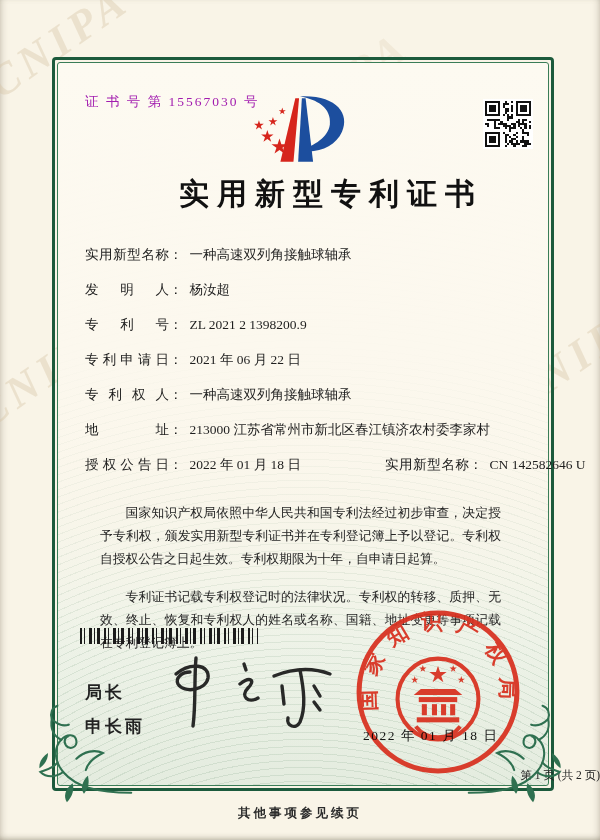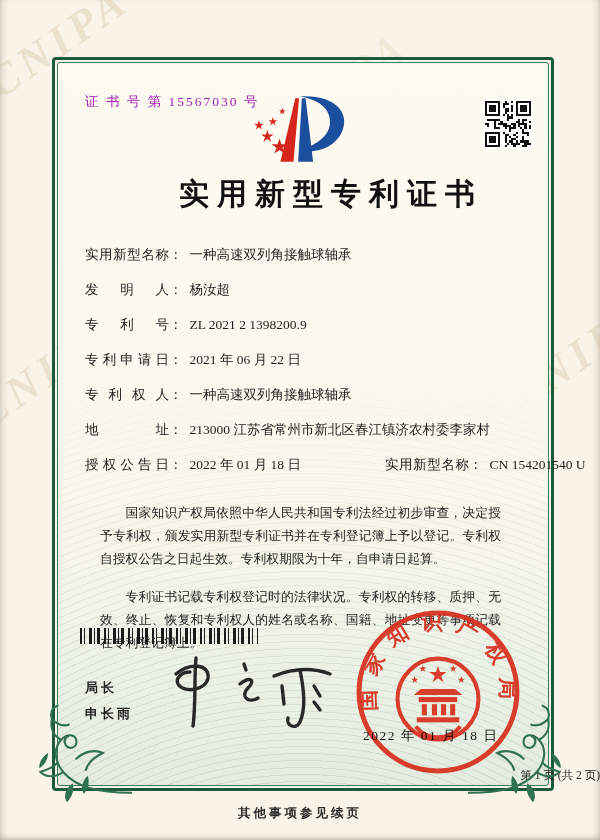--- a/index.html
+++ b/index.html
@@ -47,22 +47,22 @@
   
   .barcode{position:absolute;left:80px;top:628px;width:178px;height:16px;z-index:2;
     background:repeating-linear-gradient(90deg,
       #1b1b1b 0 2px, rgba(0,0,0,0) 2px 4px,
       #1b1b1b 4px 5px, rgba(0,0,0,0) 5px 9px,
       #1b1b1b 9px 12px, rgba(0,0,0,0) 12px 14px,
       #1b1b1b 14px 15px, rgba(0,0,0,0) 15px 17px,
       #1b1b1b 17px 20px, rgba(0,0,0,0) 20px 24px);}
   
   .officer{position:absolute;left:85px;top:676px;z-index:2;
-    font-family:Liberation Mono, monospace;font-weight:600;
-    font-size:13px;letter-spacing:3px;color:#222;line-height:2.0;}
+    font-family:Liberation Serif, serif;font-weight:600;
+    font-size:17px;letter-spacing:3px;color:#222;line-height:2.0;}
   .sig-svg{position:absolute;left:158px;top:650px;width:188px;height:88px;z-index:2;}
   
   .seal{position:absolute;left:352px;top:606px;width:172px;height:172px;z-index:3;opacity:.93;}
   .seal-date{position:absolute;left:363px;top:727px;font-size:13.5px;letter-spacing:1.5px;
     color:#161616;z-index:4;mix-blend-mode:multiply;}
   
   .page-num{position:absolute;left:0;top:768px;width:100%;text-align:right;font-size:11.5px;color:#222;z-index:2;}
   .footer-note{position:absolute;left:0;top:805px;width:100%;text-align:center;font-size:12.5px;
     letter-spacing:3px;color:#2c2c2c;z-index:2;font-weight:bold;}
 </style>
@@ -361,21 +361,21 @@
   </div>
   <div class="field-row r5">
     <span class="field-label">专利权人</span><span class="field-colon">：</span><span>一种高速双列角接触球轴承</span>
   </div>
   <div class="field-row r6">
     <span class="field-label">地址</span><span class="field-colon">：</span><span>213000 江苏省常州市新北区春江镇济农村委李家村</span>
   </div>
   <div class="field-row r7" style="position:absolute;">
     <span class="field-label">授权公告日</span><span class="field-colon">：</span><span>2022 年 01 月 18 日</span>
     <span class="pair2">
-      <span class="field-label">实用新型名称</span><span class="field-colon">：</span><span>CN 154201540 U</span>
+      <span class="field-label">实用新型名称</span><span class="field-colon">：</span><span>CN 142582646 U</span>
     </span>
   </div>
 
   <div class="body-text">
     <p>国家知识产权局依照中华人民共和国专利法经过初步审查，决定授予专利权，颁发实用新型专利证书并在专利登记簿上予以登记。专利权自授权公告之日起生效。专利权期限为十年，自申请日起算。</p>
     <p>专利证书记载专利权登记时的法律状况。专利权的转移、质押、无效、终止、恢复和专利权人的姓名或名称、国籍、地址变更等事项记载在专利登记簿上。</p>
   </div>
 
   <div class="barcode"></div>
 

